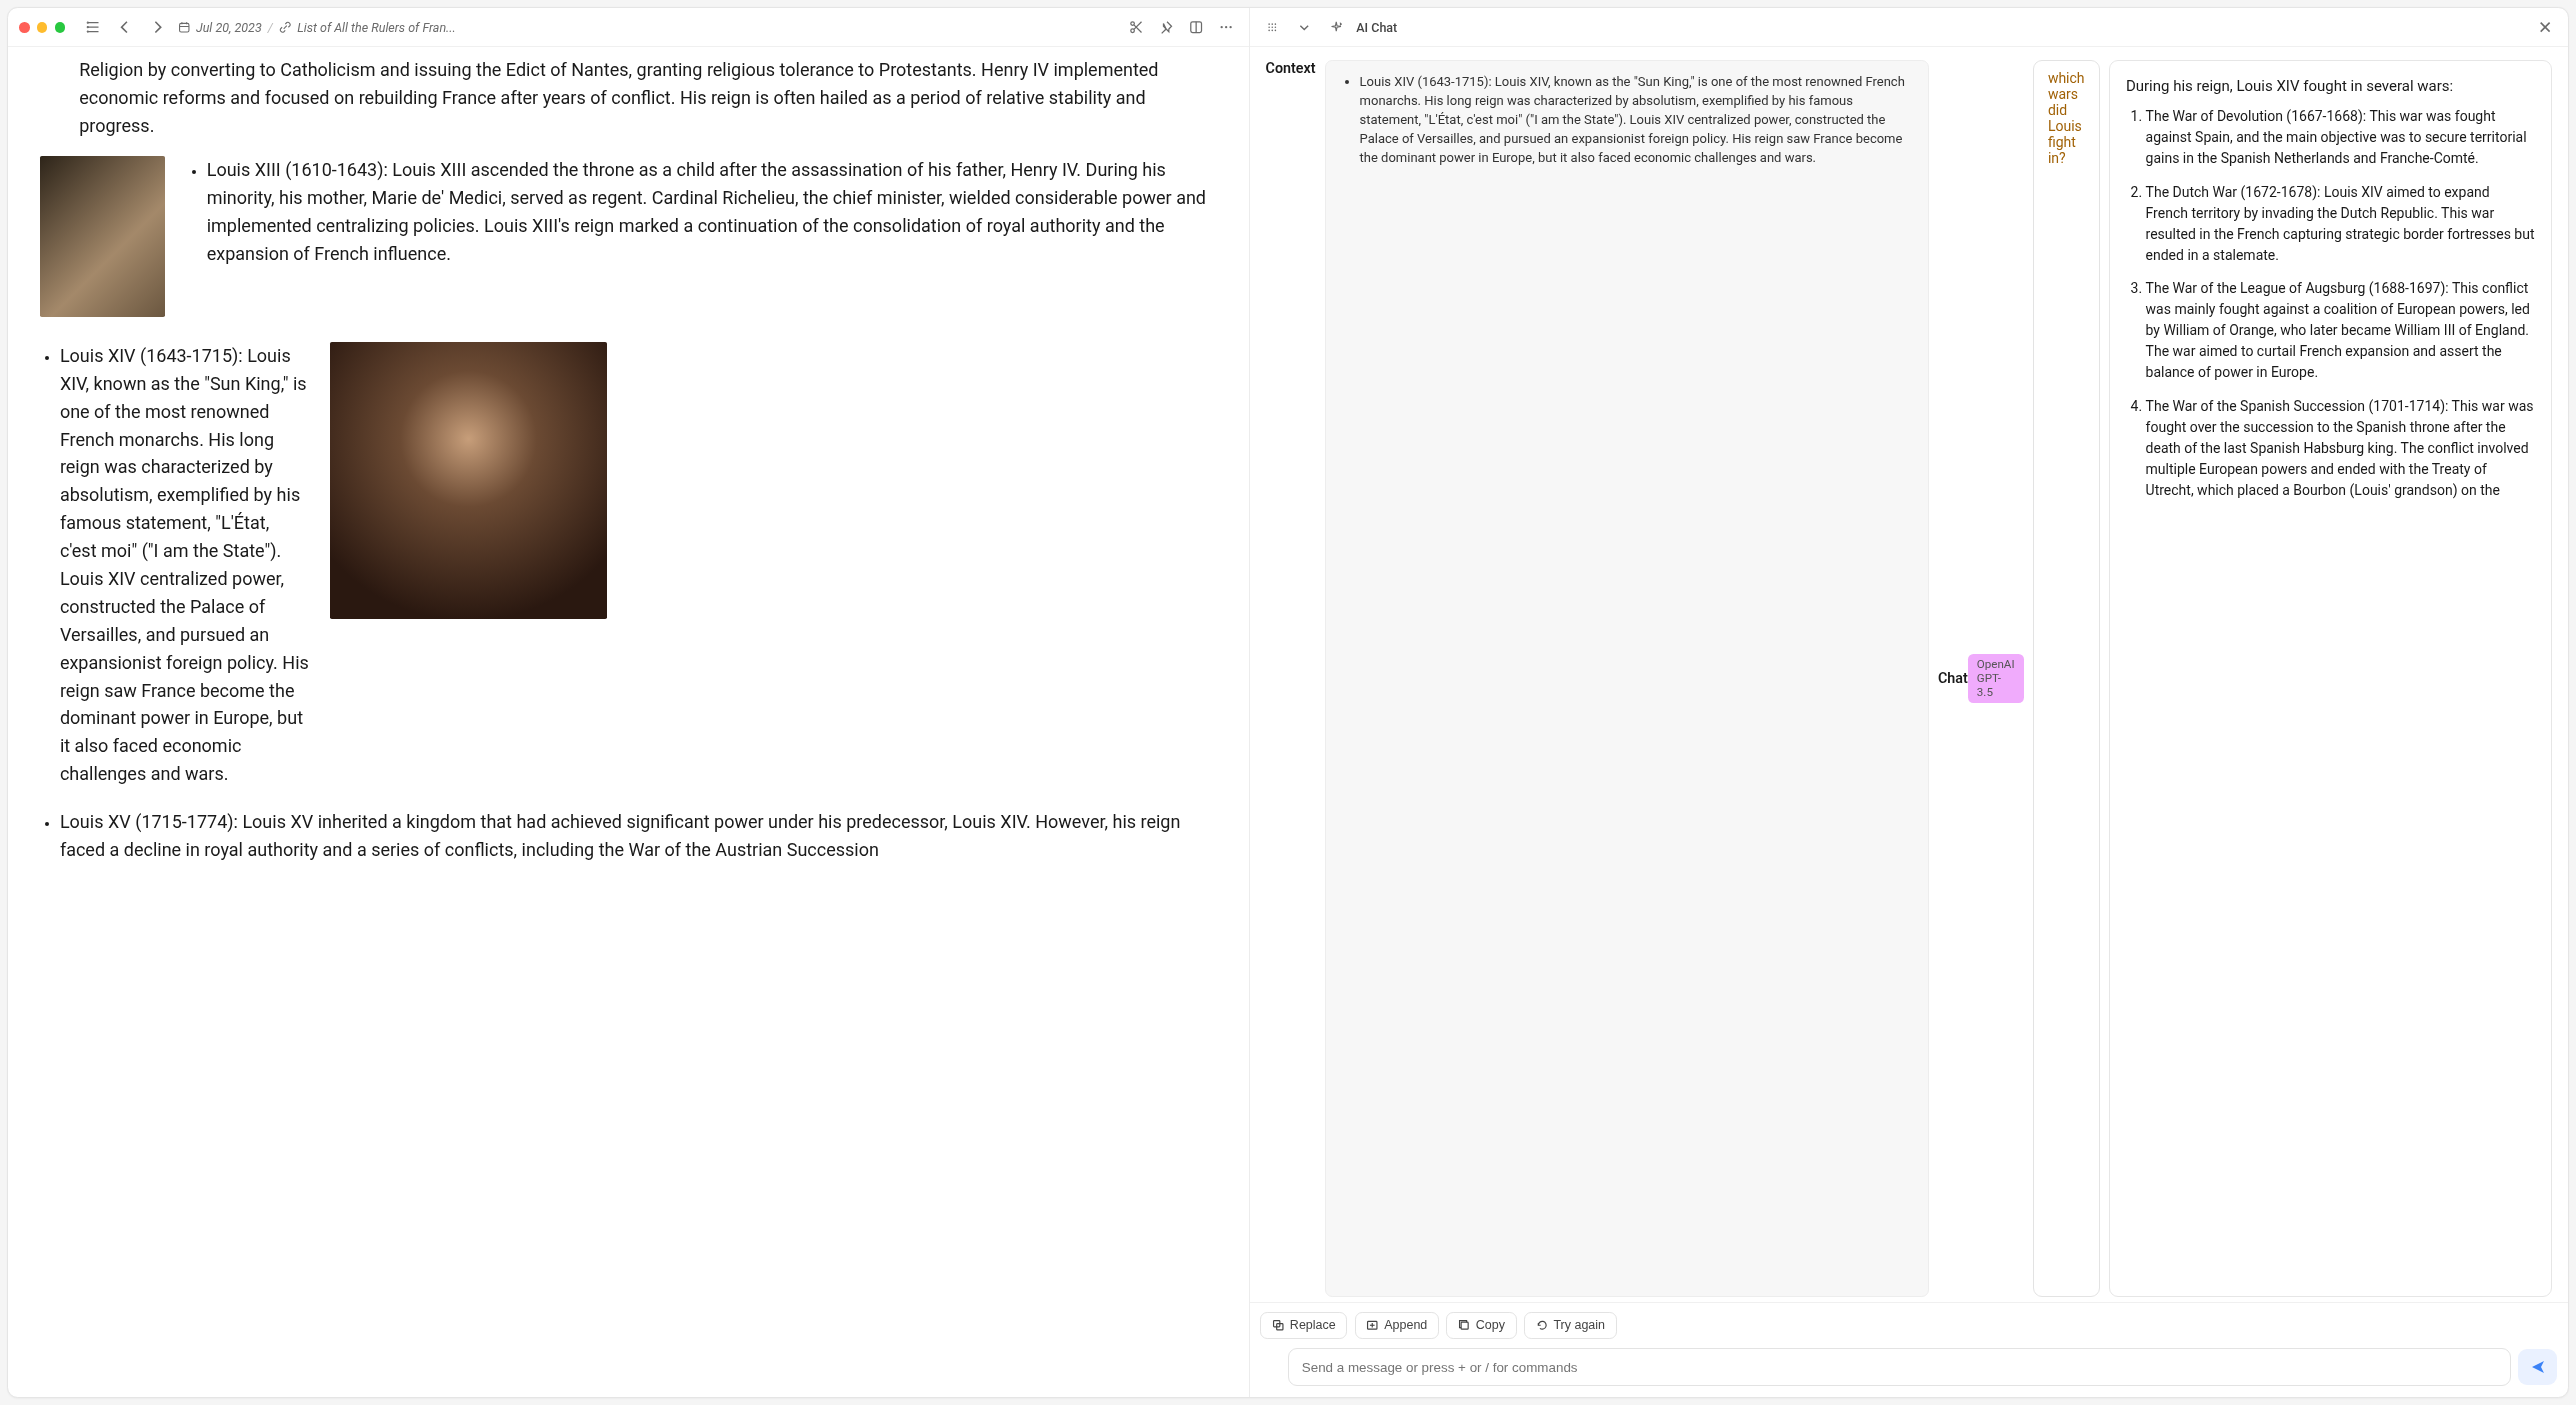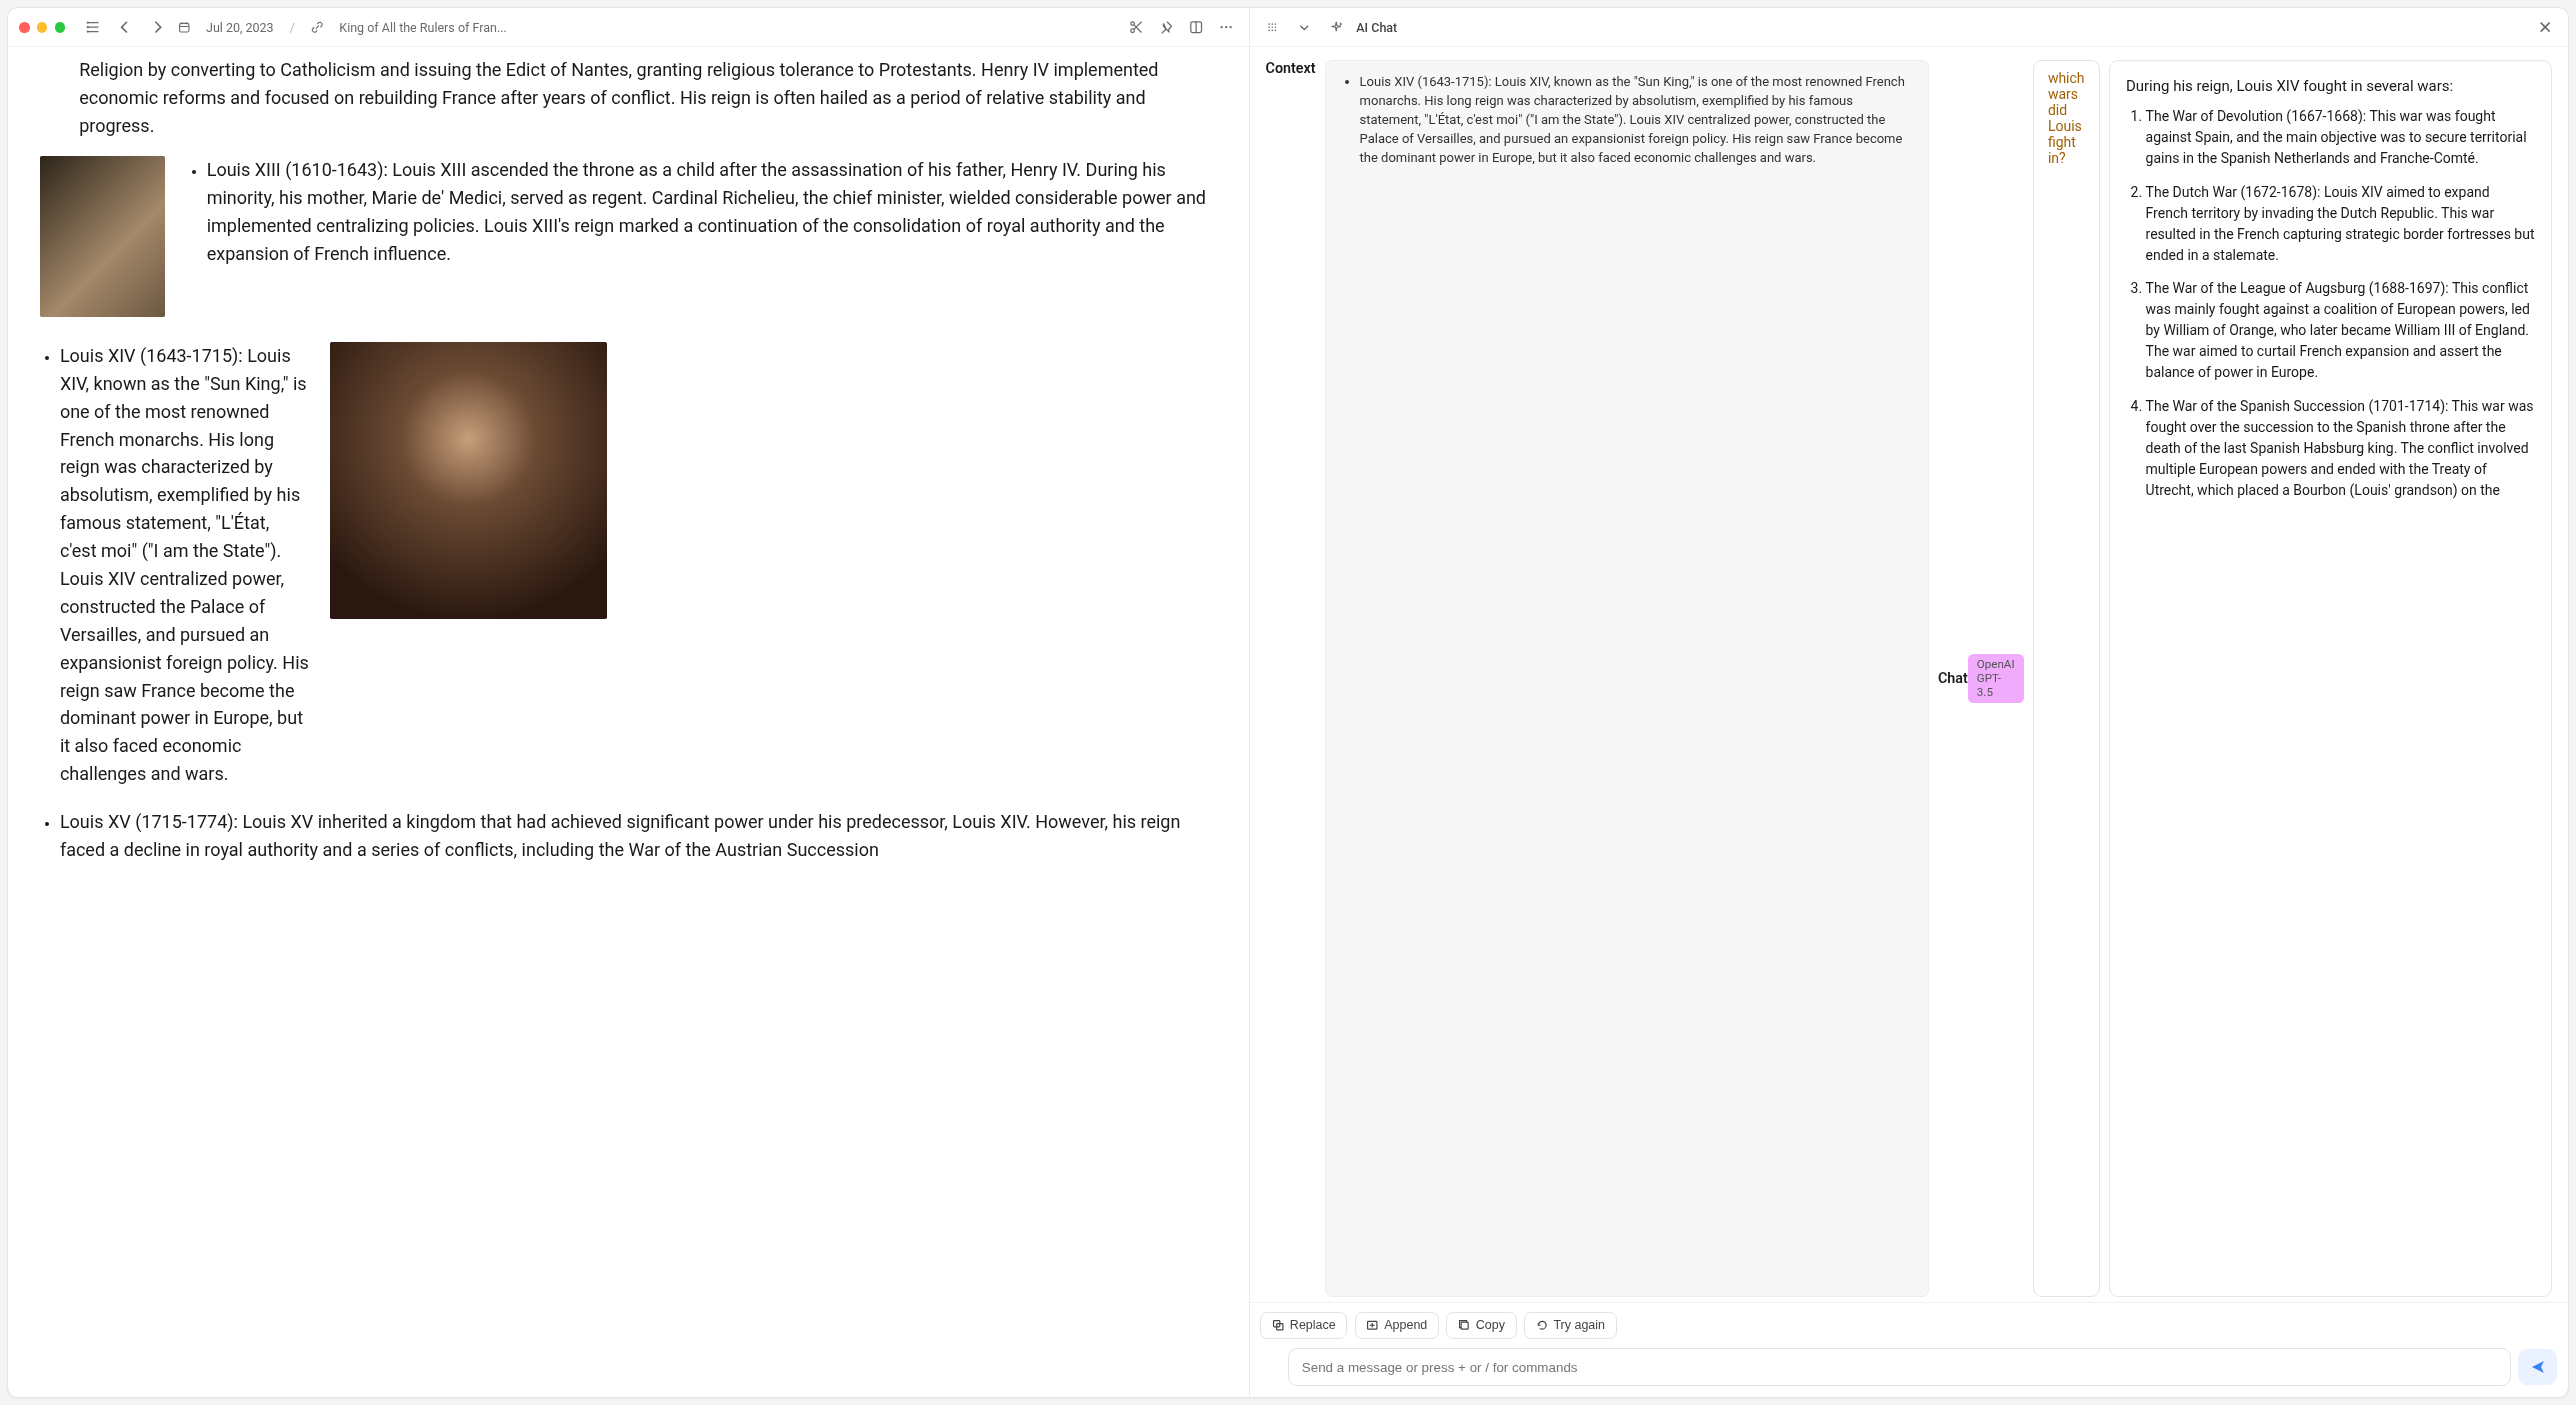--- a/index.html
+++ b/index.html
@@ -42,24 +42,25 @@
   .dot.green { background: #28c840; }
   .tb-icon {
     width: 23px; height: 23px;
     display: flex; align-items: center; justify-content: center;
     color: #6b6b6b;
     border-radius: 5.4px;
     cursor: pointer;
   }
   .tb-sep { flex: 0 0 auto; color: #bbb; }
   .breadcrumb {
-    display: flex; align-items: center; gap: 16px;
+    display: flex; align-items: center; gap: 6px;
     color: #6b6b6b; font-size: 12.5px;
     min-width: 0;
     flex: 1;
+    font-style: italic;
   }
   .breadcrumb .doc-title { overflow: hidden; text-overflow: ellipsis; white-space: nowrap; max-width: 206px; color:#6b6b6b;}
   .breadcrumb .date { white-space: nowrap; }
   .tb-right { display: flex; gap: 7.2px; }
 
   .doc-body {
     flex: 1;
     overflow-y: auto;
     padding: 9px 32px 18px 32px;
   }
@@ -203,21 +204,21 @@
         </span>
         <span class="date">Jul 20, 2023</span>
         <span class="tb-sep">/</span>
         <span>
           <svg width="12.5" height="12.5" viewBox="0 0 16 16" fill="none" stroke="currentColor" stroke-width="1.4">
               <path d="M6 10 L10 6"></path>
               <path d="M8 4 L10 2 a3 3 0 0 1 4 4 L12 8"></path>
               <path d="M8 12 L6 14 a3 3 0 0 1 -4 -4 L4 8"></path>
             </svg>
         </span>
-        <span class="doc-title">King of All the Rulers of Fran...</span>
+        <span class="doc-title">List of All the Rulers of Fran...</span>
       </div>
       <div class="tb-right">
         <div class="tb-icon">
           <svg width="14.3" height="14.3" viewBox="0 0 16 16" fill="none" stroke="currentColor" stroke-width="1.4">
               <circle cx="4" cy="4" r="2"></circle>
               <circle cx="4" cy="12" r="2"></circle>
               <line x1="14" y1="2" x2="5.5" y2="10.5"></line>
               <line x1="14" y1="14" x2="5.5" y2="5.5"></line>
             </svg>
         </div>

